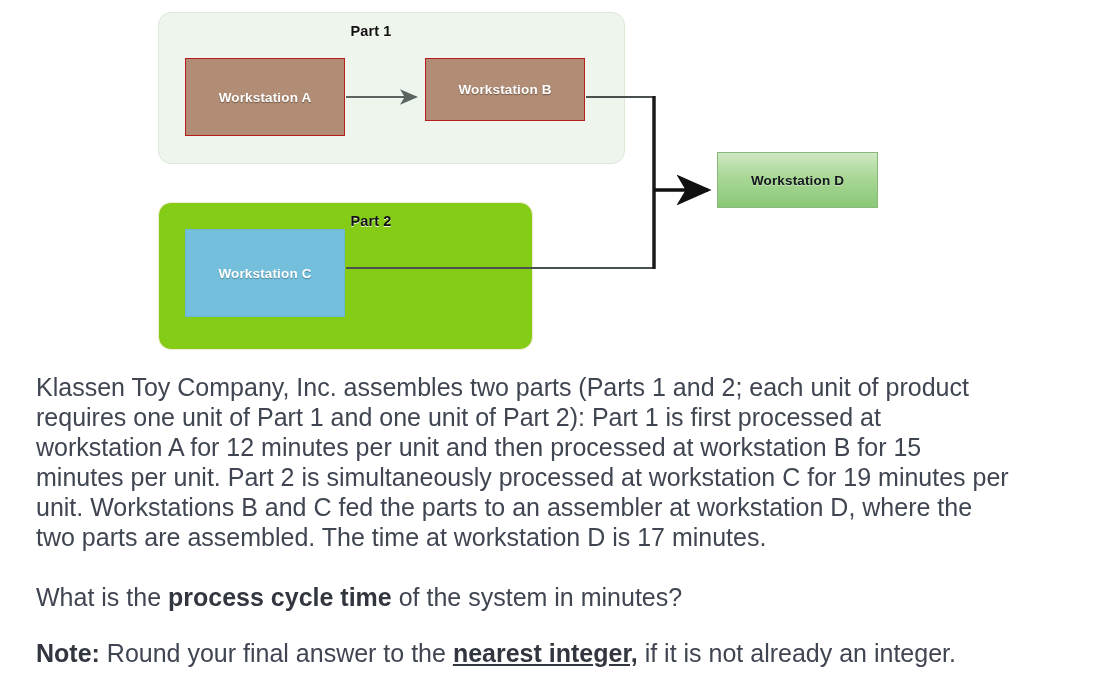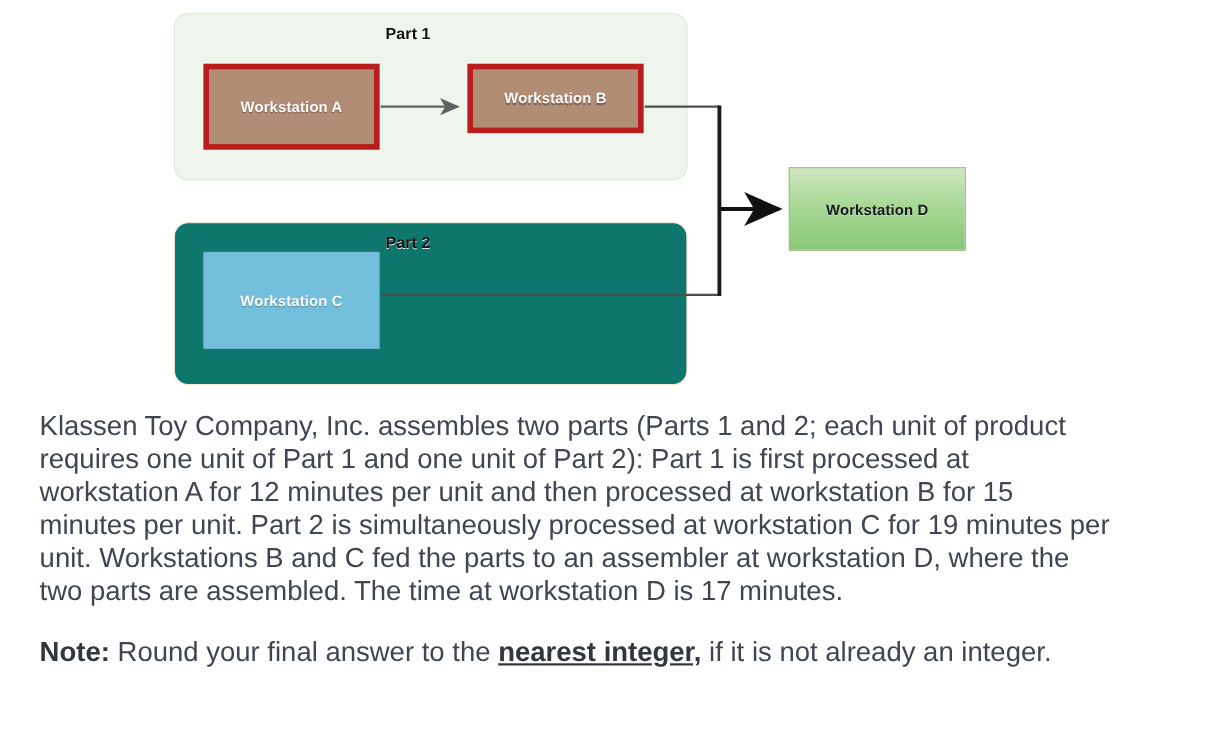--- a/index.html
+++ b/index.html
@@ -35,23 +35,23 @@
     left: 158px;
     top: 12px;
     width: 467px;
     height: 152px;
     background: #eef5ec;
     border: 1px solid #dce8d8;
   }
   #group-part2 {
     left: 158px;
     top: 202px;
-    width: 467px;
+    width: 375px;
     height: 148px;
-    background: #0f766e;
+    background: #84cc16;
     border: 1px solid #f4e9d3;
   }
   .group-title {
     position: absolute;
     top: 10px;
     left: 0;
     width: 424px;
     text-align: center;
     font-size: 14.5px;
     font-weight: bold;
@@ -65,40 +65,40 @@
     box-sizing: border-box;
     display: flex;
     align-items: center;
     justify-content: center;
     font-size: 13.5px;
     font-weight: bold;
     letter-spacing: .15px;
   }
   .node-brown {
     background: #b08d74;
-    border: 5px solid #b91c1c;
+    border: 1px solid #b91c1c;
     color: #ffffff;
     text-shadow: 0 1px 1px rgba(60,40,30,.55);
   }
   .node-blue {
     background: #74c0dc;
     border: 1px solid #6cb6d2;
     color: #ffffff;
     text-shadow: 0 1px 1px rgba(30,60,80,.45);
   }
   .node-green {
     background: linear-gradient(180deg, #cfe8c2 0%, #a9d796 45%, #8ac878 100%);
     border: 1px solid #8ab77a;
     color: #14181d;
     text-shadow: 0 1px 0 rgba(255,255,255,.4);
   }
   #node-a { left: 185px; top: 58px;  width: 160px; height: 78px; }
   #node-b { left: 425px; top: 58px;  width: 160px; height: 63px; }
   #node-c { left: 185px; top: 229px; width: 160px; height: 88px; }
-  #node-d { left: 717px; top: 152px; width: 161px; height: 76px; }
+  #node-d { left: 717px; top: 152px; width: 161px; height: 56px; }
 
   #edges {
     position: absolute;
     left: 0;
     top: 0;
     width: 1108px;
     height: 360px;
     pointer-events: none;
   }
 
@@ -154,15 +154,16 @@
 
   <div class="node node-brown" id="node-a">Workstation A</div>
   <div class="node node-brown" id="node-b">Workstation B</div>
   <div class="node node-blue" id="node-c">Workstation C</div>
   <div class="node node-green" id="node-d">Workstation D</div>
 </div>
 
 <div id="prose">
   <p id="body-para">Klassen Toy Company, Inc. assembles two parts (Parts 1 and 2; each unit of product requires one unit of Part 1 and one unit of Part 2): Part 1 is first processed at workstation A for 12 minutes per unit and then processed at workstation B for 15 minutes per unit. Part 2 is simultaneously processed at workstation C for 19 minutes per unit. Workstations B and C fed the parts to an assembler at workstation D, where the two parts are assembled. The time at workstation D is 17 minutes.</p>
 
+  <p id="question-para"><span>What is the </span><span class="b">process cycle time</span><span> of the system in minutes?</span></p>
 
   <p id="note-para"><span class="b">Note:</span><span> Round your final answer to the </span><span class="bu">nearest integer,</span><span> if it is not already an integer.</span></p>
 </div>
 
 </body></html>

